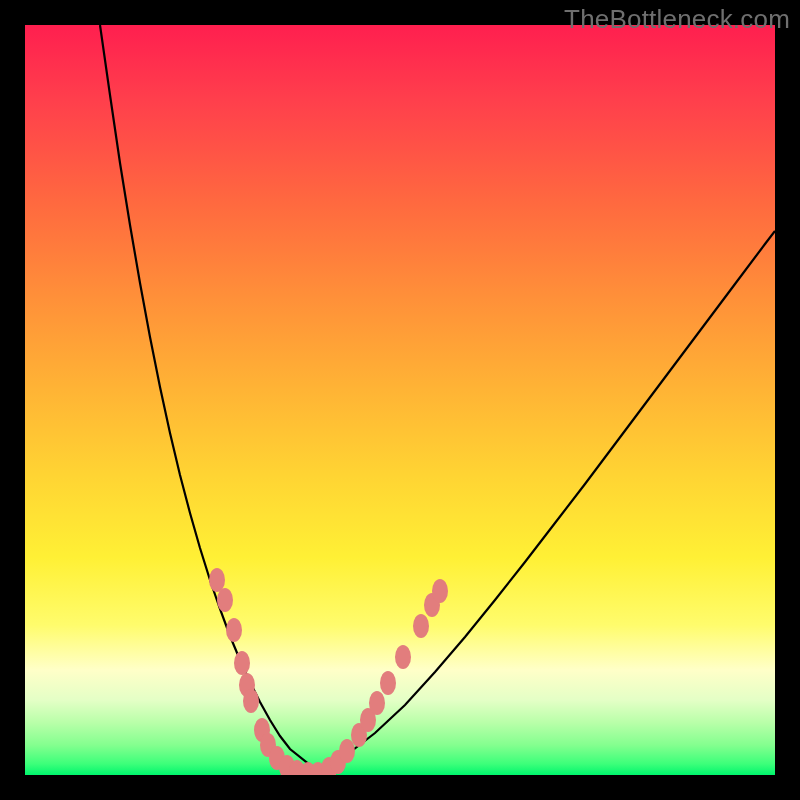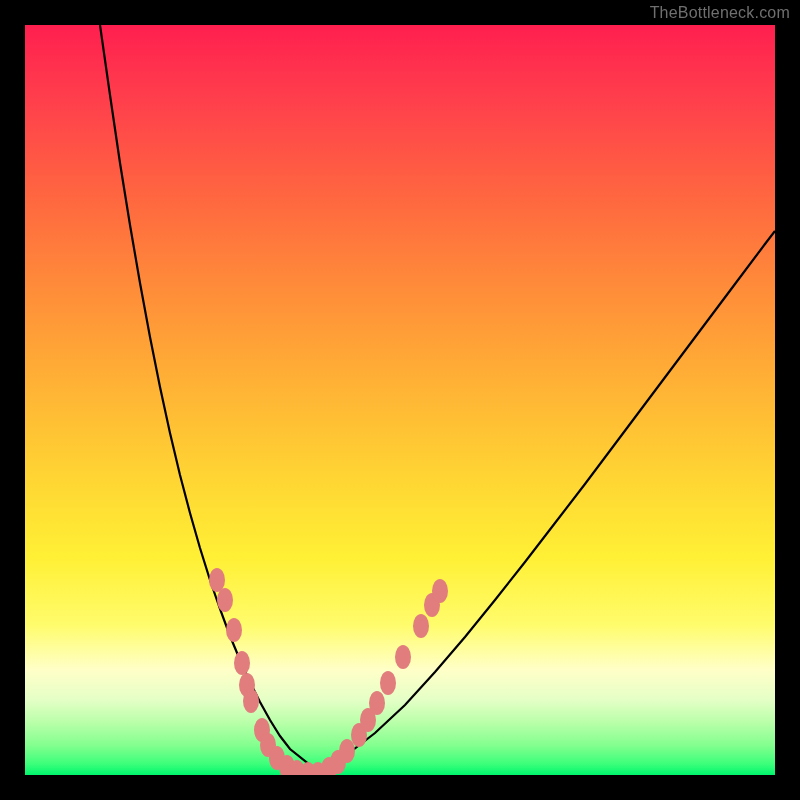--- a/index.html
+++ b/index.html
@@ -9,21 +9,21 @@
     height: 800px;
     background: #000;
     font-family: Arial, Helvetica, sans-serif;
     overflow: hidden;
   }
   .watermark {
     position: absolute;
     top: 4px;
     right: 10px;
     color: #6f6f6f;
-    font-size: 16px;
+    font-size: 26px;
     font-weight: 400;
     letter-spacing: 0.2px;
     z-index: 5;
   }
   .frame {
     position: absolute;
     left: 25px;
     top: 25px;
     width: 750px;
     height: 750px;

